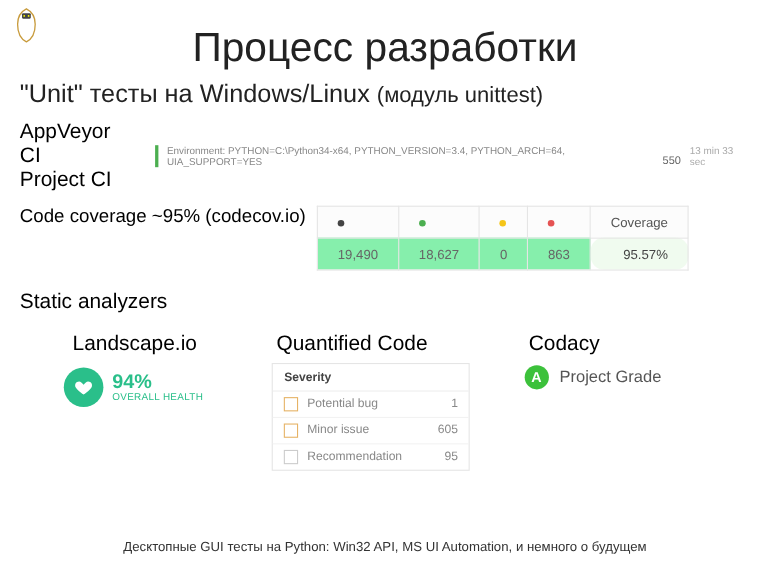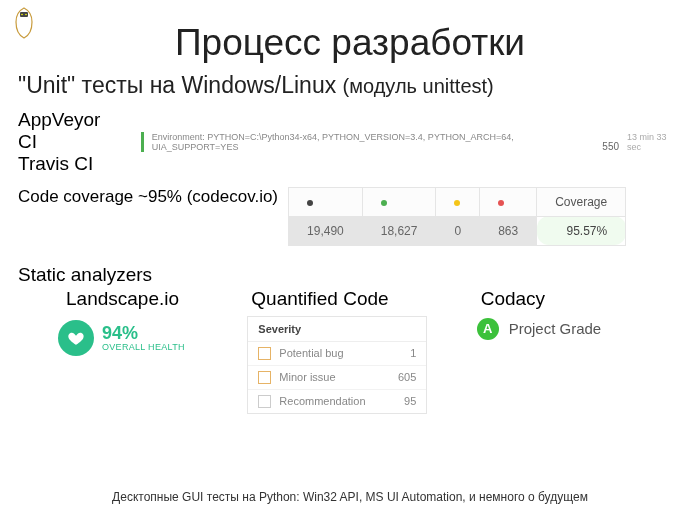--- a/index.html
+++ b/index.html
@@ -60,34 +60,34 @@
     .coverage-table {
       margin-left: 10px;
       border-collapse: collapse;
       font-size: 12px;
       color: #666;
     }
     .coverage-table th, .coverage-table td {
       border: 1px solid #e5e5e5;
       padding: 7px 18px;
       text-align: left;
-      background: #e5e5e5;
+      background: #86efac;
     }
     .coverage-table th { font-weight: 400; background: #fcfcfc; }
     .coverage-table .cov-cell { background: #f0fbef; text-align: right; color: #444; border-radius: 12px; }
     .coverage-table .cov-head { background: #fcfcfc; font-weight: 500; color: #555; }
     .dot { display: inline-block; width: 6px; height: 6px; border-radius: 50%; }
     .dot.dk { background: #444; }
     .dot.gn { background: #4caf50; }
     .dot.yl { background: #f5c518; }
     .dot.rd { background: #e55353; }
     .static-title { margin: 18px 18px 0; font-size: 19px; }
     .analyzers {
       display: flex;
-      margin: 2px 18px 0;
+      margin: 16px 18px 0;
       gap: 24px;
     }
     .az { flex: 1; }
     .az-title { font-size: 19px; margin: 0 0 6px 4px; }
     .landscape-body { display: flex; align-items: center; gap: 8px; margin-top: 10px; }
     .heart-badge {
       width: 36px; height: 36px; border-radius: 50%;
       background: #2abf8a; display: flex; align-items: center; justify-content: center;
     }
     .heart-pct {
@@ -152,21 +152,21 @@
 
 <h1 class="slide-title">Процесс разработки</h1>
 
 <div class="subtitle">
   <span>"Unit" тесты на Windows/Linux </span><span class="small">(модуль unittest)</span>
 </div>
 
 <div class="row1">
   <div class="ci-labels">
     <div>AppVeyor CI</div>
-    <div>Travis CI</div>
+    <div>Project CI</div>
   </div>
   <div class="env-bar">
     <span class="env-green"></span>
     <span class="env-text">Environment: PYTHON=C:\Python34-x64, PYTHON_VERSION=3.4, PYTHON_ARCH=64, UIA_SUPPORT=YES</span>
     <span class="env-num">550</span>
     <span class="env-time">13 min 33 sec</span>
   </div>
 </div>
 
 <div class="row2">

